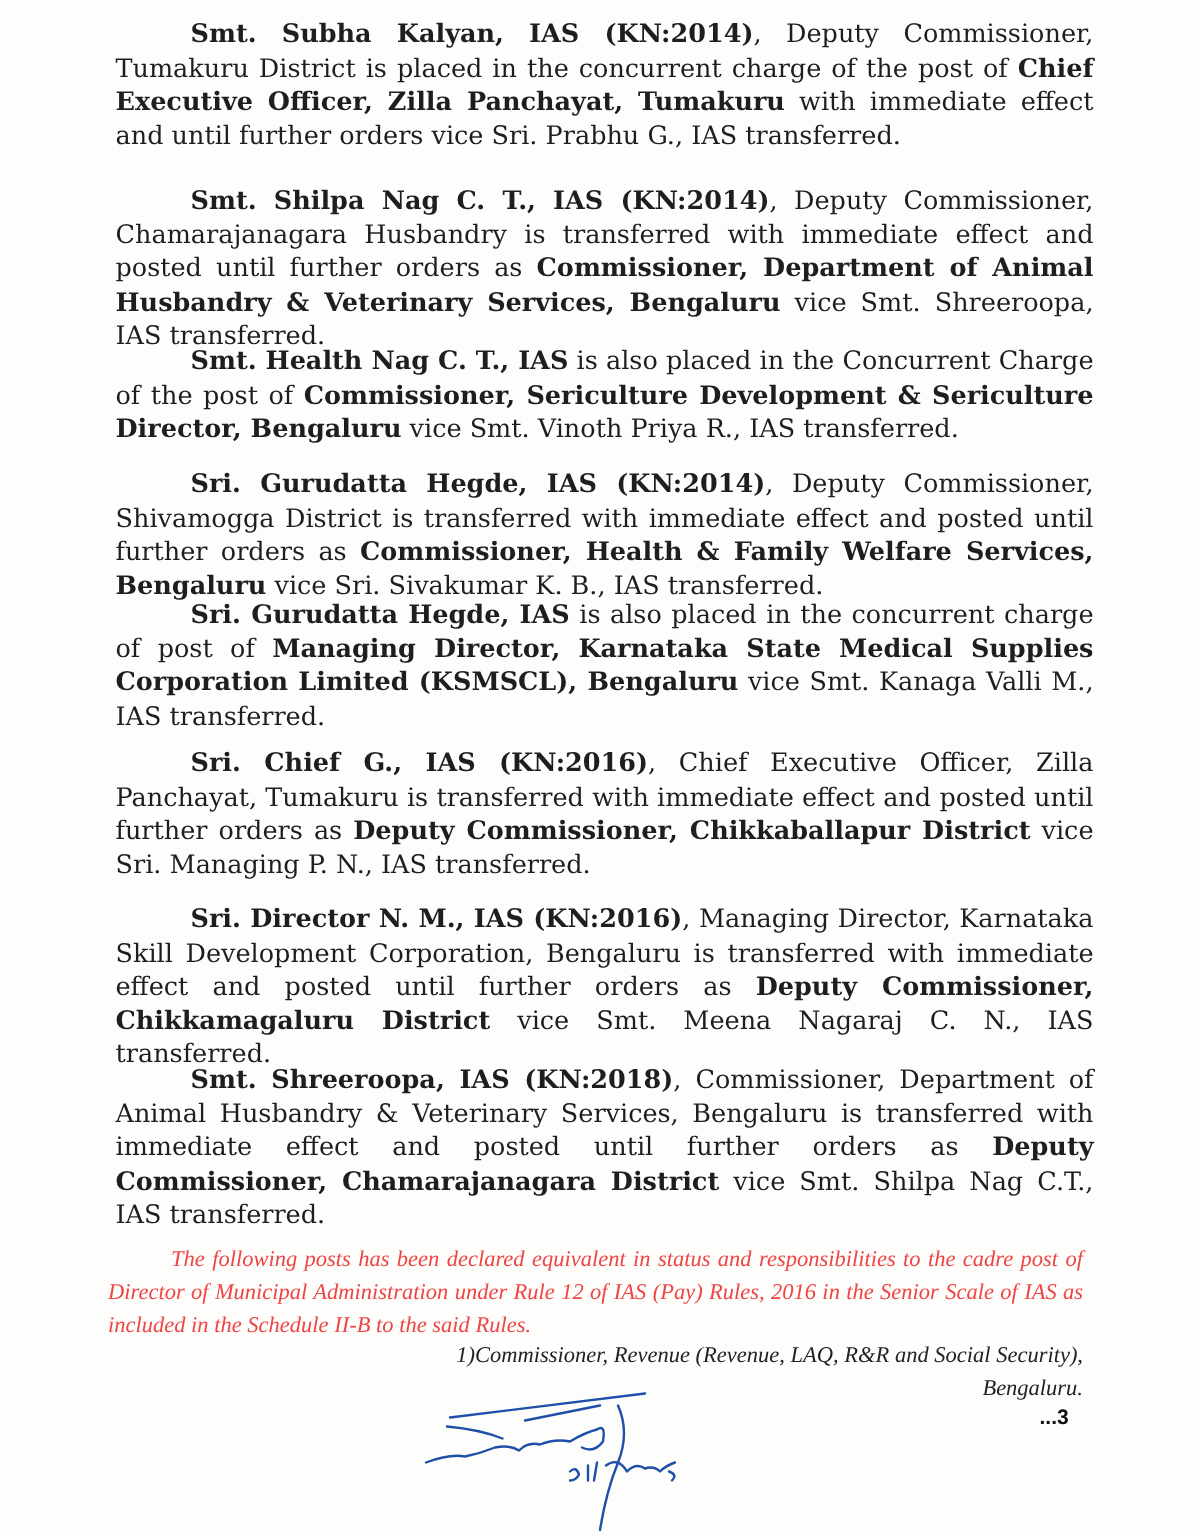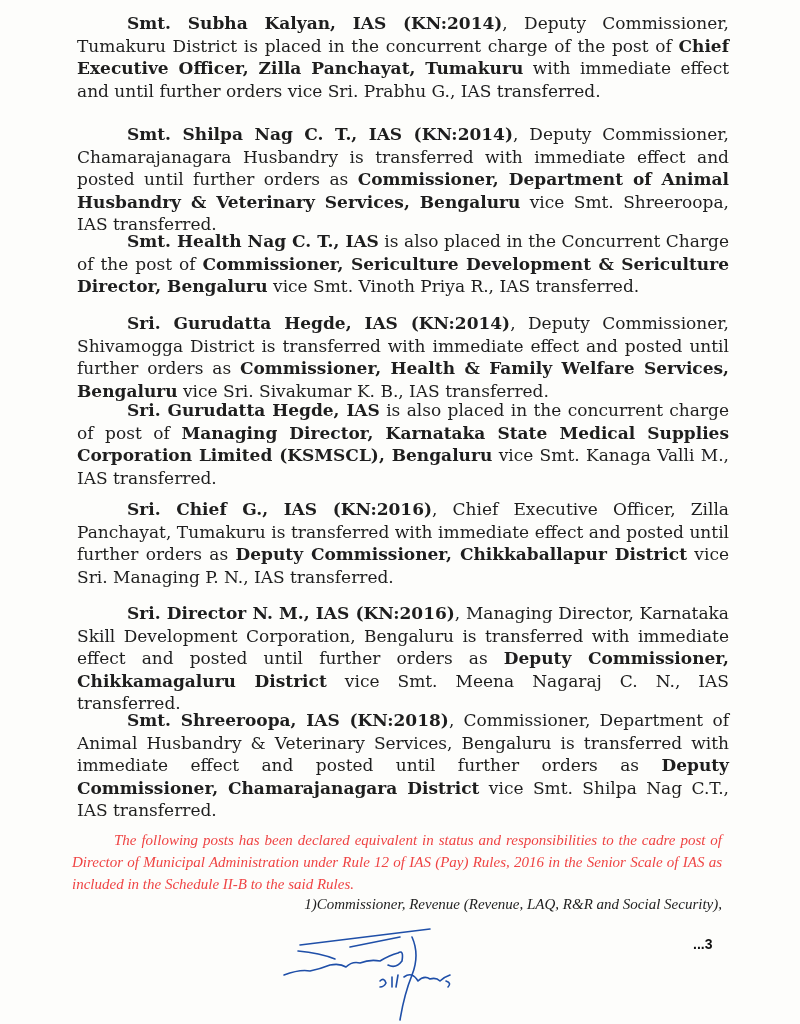--- a/index.html
+++ b/index.html
@@ -39,20 +39,21 @@
 
   <p class="para" style="top:598px"><span class="indent"></span><b>Sri. Director N. M., IAS (KN:2016)</b><span>, Managing Director, Karnataka Skill Development Corporation, Bengaluru is transferred with immediate effect and posted until further orders as </span><b>Deputy Commissioner, Chikkamagaluru District</b><span> vice Smt. Meena Nagaraj C. N., IAS transferred.</span></p>
 
   <p class="para" style="top:705px"><span class="indent"></span><b>Smt. Shreeroopa, IAS (KN:2018)</b><span>, Commissioner, Department of Animal Husbandry &amp; Veterinary Services, Bengaluru is transferred with immediate effect and posted until further orders as </span><b>Deputy Commissioner, Chamarajanagara District</b><span> vice Smt. Shilpa Nag C.T., IAS transferred.</span></p>
 </div>
 
 <div class="note"><span class="indent"></span><span>The following posts has been declared equivalent in status and responsibilities to the cadre post of Director of Municipal Administration under Rule 12 of IAS (Pay) Rules, 2016 in the Senior Scale of IAS as included in the Schedule II-B to the said Rules.</span></div>
 
 <div class="list-item">
   <span class="num">1)</span><span>Commissioner, Revenue (Revenue, LAQ, R&amp;R and Social Security),</span>
+  <span class="cont">Bengaluru.</span>
 </div>
 
 <div class="pagecont">...3</div>
 
 <svg class="sig" viewBox="0 0 200 99">
   <g fill="none" stroke="#1f4fa8" stroke-width="1.6" stroke-linecap="round" stroke-linejoin="round">
     <path d="M20 20 L150 4"></path>
     <path d="M70 22 L120 12"></path>
     <path d="M18 26 Q40 28 55 34"></path>
     <path d="M4 50 Q20 44 30 46 Q40 44 50 40 Q60 38 66 42 Q72 36 80 38 Q90 34 100 36 Q110 30 118 28 Q124 24 122 36 Q116 44 108 40"></path>

